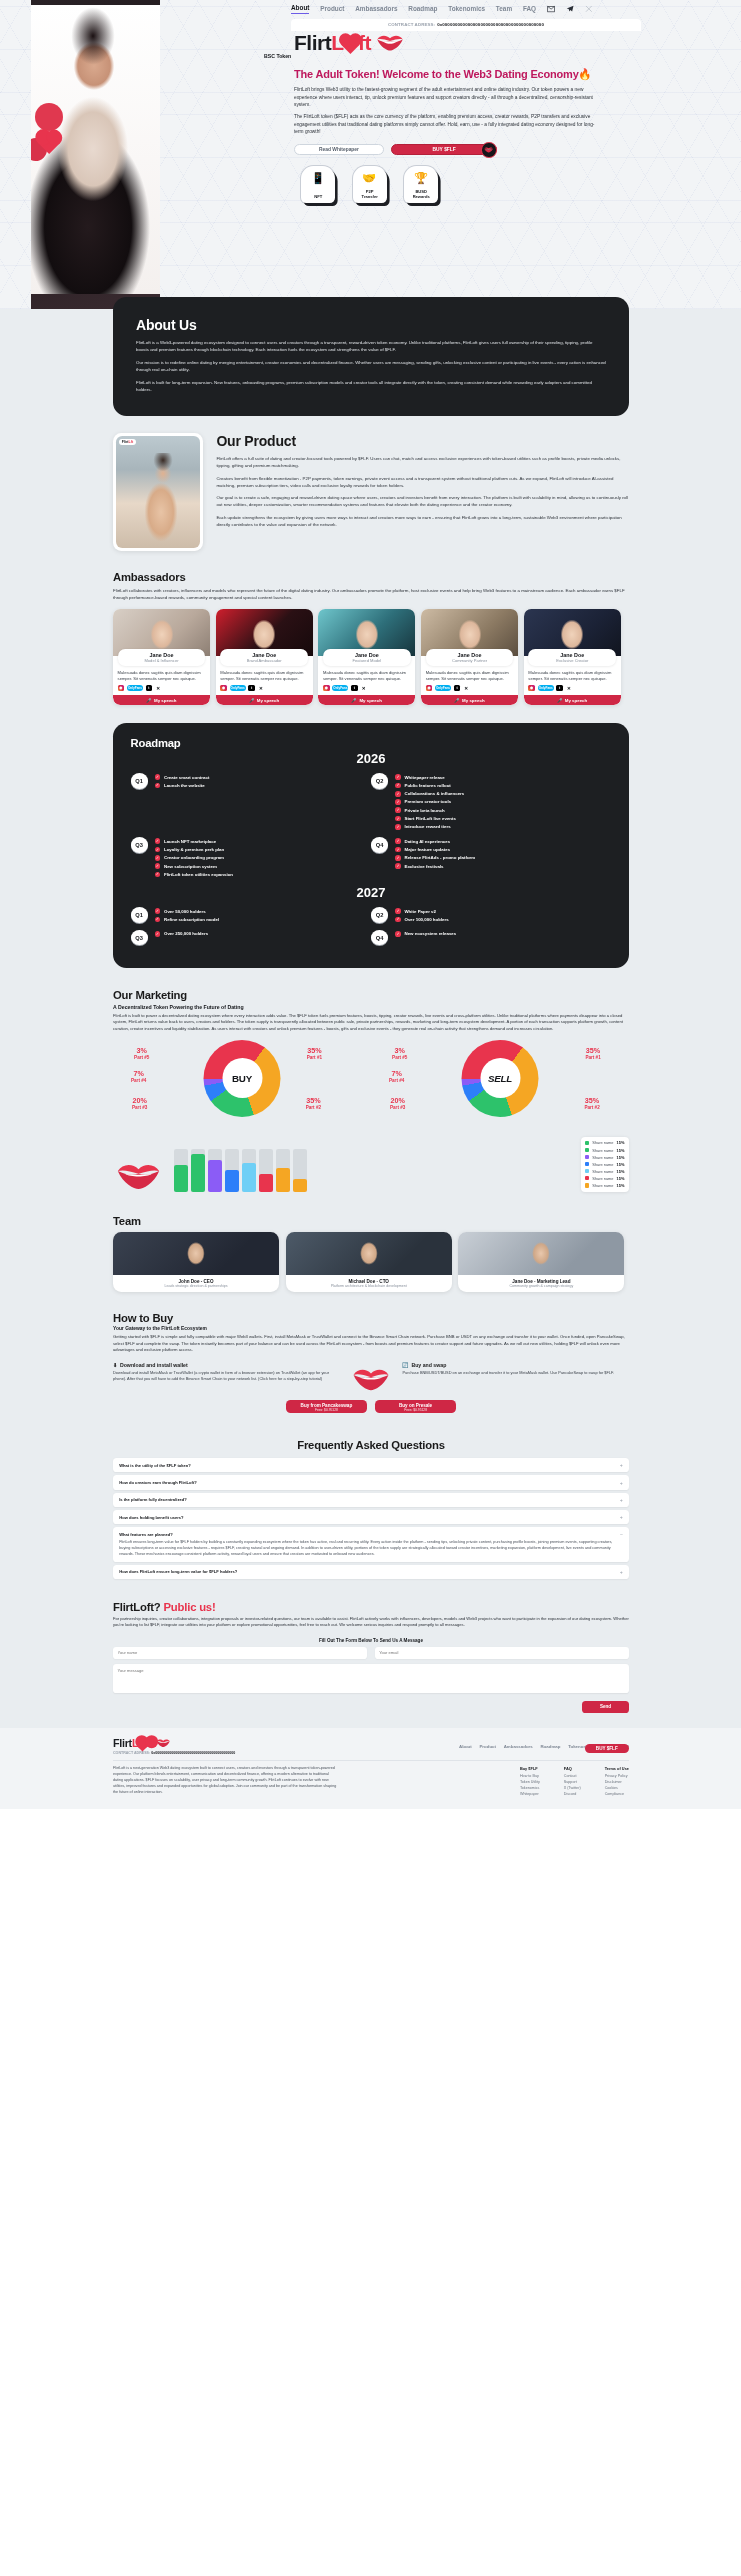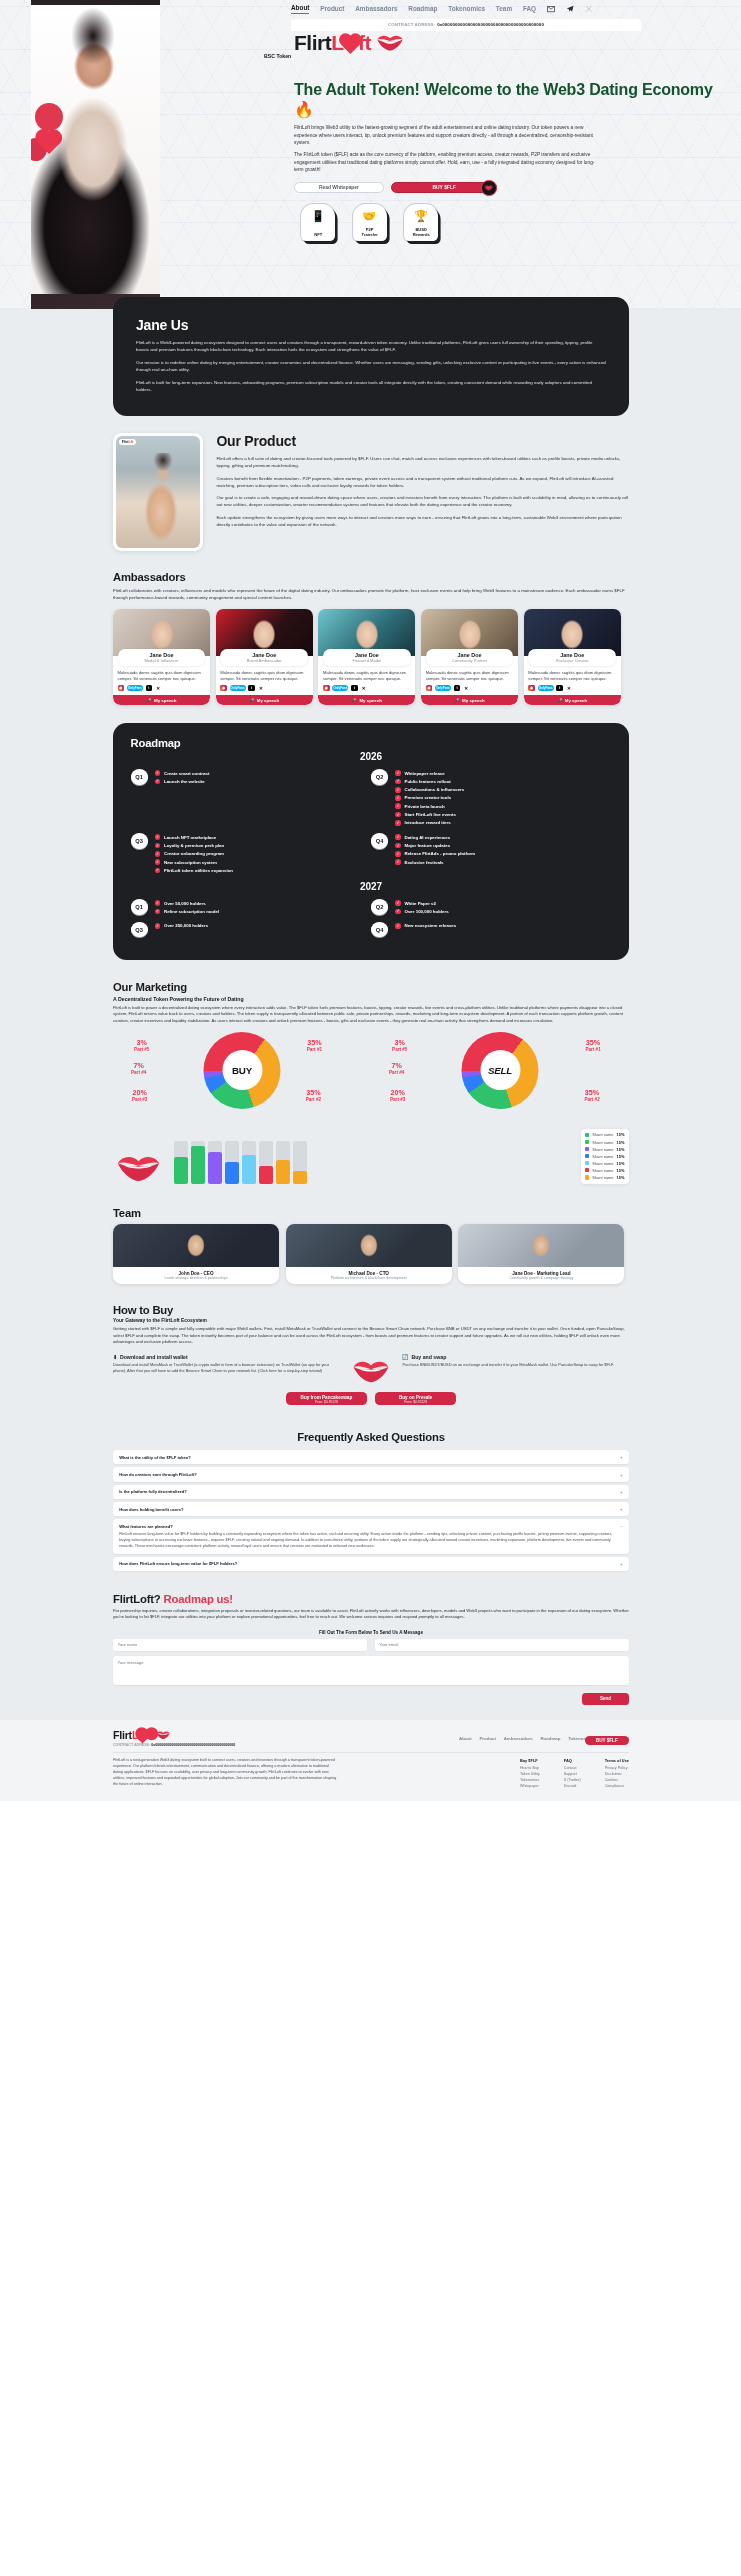--- a/index.html
+++ b/index.html
@@ -76,21 +76,21 @@
   .logo-heart:before,.logo-heart:after{content:"";position:absolute;width:13.4px;height:13.4px;border-radius:50%;background:#e8344d;}
   .logo-heart:before{top:-6.7px;left:0;}
   .logo-heart:after{top:0;left:6.7px;}
   .logo-sub{font-size:5.2px;font-weight:700;color:#14161a;margin-left:-30px;margin-bottom:0.5px;}
   .lips{
     width:28px;height:15.5px;margin-left:3.1px;margin-bottom:2.1px;position:relative;
   }
   .lips svg{display:block;}
 
   h1.hero-title{
-    font-size:16px; font-weight:800; line-height:1.24; margin-top:21px; color:#14532d;
+    font-size:11px; font-weight:800; line-height:1.24; margin-top:9px; color:#be185d;
     letter-spacing:-0.2px;
   }
   .hero-p{ font-size:4.8px; line-height:1.55; color:#2c3138; margin-top:4.6px; max-width:309px;}
   .hero-btns{ display:flex; gap:7.2px; margin-top:8.2px; align-items:center;}
   .btn-outline{
     width:90px;height:11.3px;border:0.5px solid #cfd6de;border-radius:5.7px;background:#fff;
     font-size:4.9px;color:#58616d;font-weight:600;display:flex;align-items:center;justify-content:center;cursor:pointer;
   }
   .btn-buy{
     width:106px;height:11.3px;border-radius:5.7px;background:#cf2745;border:0.5px solid #b41f39;
@@ -181,21 +181,21 @@
   .amb-speech{
     background:#cf2745;color:#fff;font-size:4.4px;font-weight:600;
     padding:2.6px 0;text-align:center;display:flex;align-items:center;justify-content:center;gap:2.1px;
     border-radius:0 0 7.2px 7.2px;cursor:pointer;
   }
 
   
   .road-wrap{ padding: 0 113px 20.6px; background:#e9edf0;}
   .roadmap{ background:#1d1f22; border-radius:13.4px; padding:14.4px 17.5px 17.5px; color:#fff; position:relative;}
   .roadmap h2{ font-size:11.3px;font-weight:800;letter-spacing:-0.2px;}
-  .year{ text-align:center;font-size:10px;font-weight:800;margin:2.1px 0 7.2px;}
+  .year{ text-align:center;font-size:13px;font-weight:800;margin:2.1px 0 7.2px;}
   .qrow{ display:flex; gap:0; margin-bottom:5.2px;}
   .qcol{ width:50%; display:flex; gap:7.2px; align-items:flex-start;}
   .qbadge{
     width:17px;height:15.5px;border-radius:50%;background:#fff;color:#14161a;
     font-size:5.7px;font-weight:800;display:flex;align-items:center;justify-content:center;
     box-shadow:0 1px 0 #9aa0a8;flex:none;
   }
   .qlist{ padding-top:1px; }
   .qitem{ display:flex;align-items:center;gap:3.6px;margin-bottom:2.6px;}
   .qcheck{
@@ -393,21 +393,21 @@
           <div class="emoji">🏆</div>
           <div class="lbl" style="white-space:pre-line">BUSD
 Rewards</div>
         </div>
       </div>
     </div>
   </section>
 
   <section class="about-wrap">
     <div class="about">
-      <h2>Jane Us</h2>
+      <h2>About Us</h2>
       <p>FlirtLoft is a Web3-powered dating ecosystem designed to connect users and creators through a transparent, reward-driven token economy. Unlike traditional platforms, FlirtLoft gives users full ownership of their spending, tipping, profile boosts and premium features through blockchain technology. Each interaction fuels the ecosystem and strengthens the value of $FLF.</p>
       <p>Our mission is to redefine online dating by merging entertainment, creator economies and decentralized finance. Whether users are messaging, sending gifts, unlocking exclusive content or participating in live events - every action is enhanced through real on-chain utility.</p>
       <p>FlirtLoft is built for long-term expansion. New features, onboarding programs, premium subscription models and creator tools all integrate directly with the token, creating consistent demand while rewarding early adopters and committed holders.</p>
     </div>
   </section>
 
   <section class="product-wrap">
     <div class="product">
       <div class="product-img">
         <div class="inner">
@@ -918,21 +918,21 @@
 In addition to user-driven utility, portions of the token supply are strategically allocated toward creator incentives, marketing expansion, platform development, live events and community rewards. These mechanics encourage consistent platform activity, reward loyal users and ensure that creators are motivated to onboard new audiences.</div>
         </div>
         <div class="faq-item">
           <span class="faq-q">How does FlirtLoft ensure long-term value for $FLF holders?</span>
           <span class="faq-plus">+</span>
         </div>
       </div>
   </section>
 
   <section class="contact-wrap">
-    <h2><span>FlirtLoft? </span><span class="red">Roadmap us!</span></h2>
+    <h2><span>FlirtLoft? </span><span class="red">Public us!</span></h2>
     <p class="contact-p">For partnership inquiries, creator collaborations, integration proposals or investor-related questions, our team is available to assist. FlirtLoft actively works with influencers, developers, models and Web3 projects who want to participate in the expansion of our dating ecosystem. Whether you're looking to list $FLF, integrate our utilities into your platform or explore promotional opportunities, feel free to reach out. We welcome serious inquiries and respond promptly to all messages.</p>
     <div class="form-title">Fill Out The Form Below To Send Us A Message</div>
     <div class="form-row">
       <input class="inp" placeholder="Your name" style="">
       <input class="inp" placeholder="Your email" style="">
     </div>
     <textarea class="txta" placeholder="Your message" style=""></textarea>
     <button class="send">Send</button>
   </section>
 

